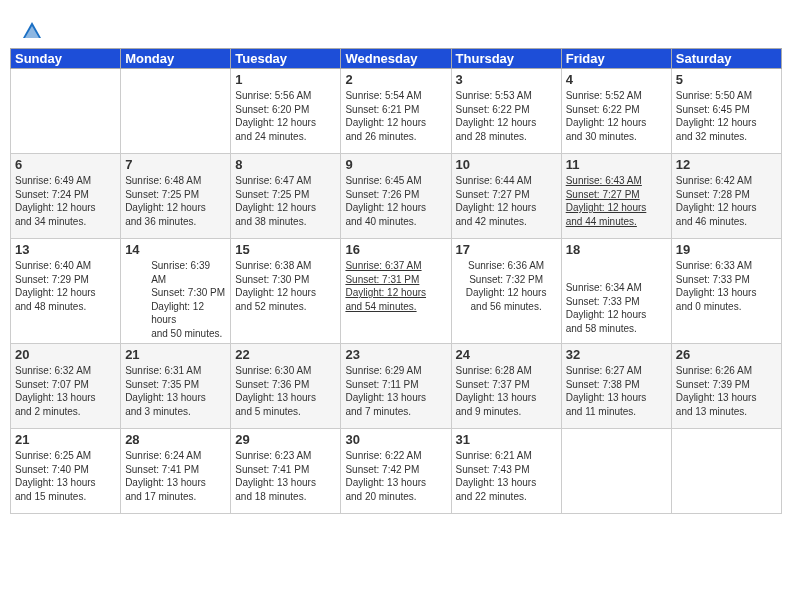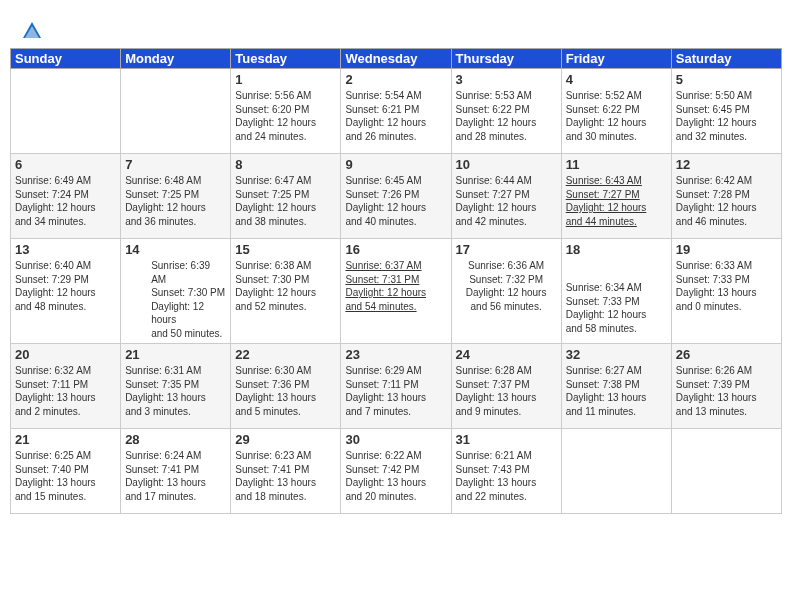--- a/index.html
+++ b/index.html
@@ -247,21 +247,21 @@
           <div class="day-info" style="white-space: pre-line;">Sunrise: 6:33 AM
 Sunset: 7:33 PM
 Daylight: 13 hours
 and 0 minutes.</div>
         </td>
       </tr>
       <tr>
         <td class="row-alt">
           <span class="day-num">20</span>
           <div class="day-info" style="white-space: pre-line;">Sunrise: 6:32 AM
-Sunset: 7:11 PM
+Sunset: 7:07 PM
 Daylight: 13 hours
 and 2 minutes.</div>
         </td>
         <td class="row-alt">
           <span class="day-num">21</span>
           <div class="day-info" style="white-space: pre-line;">Sunrise: 6:31 AM
 Sunset: 7:35 PM
 Daylight: 13 hours
 and 3 minutes.</div>
         </td>

